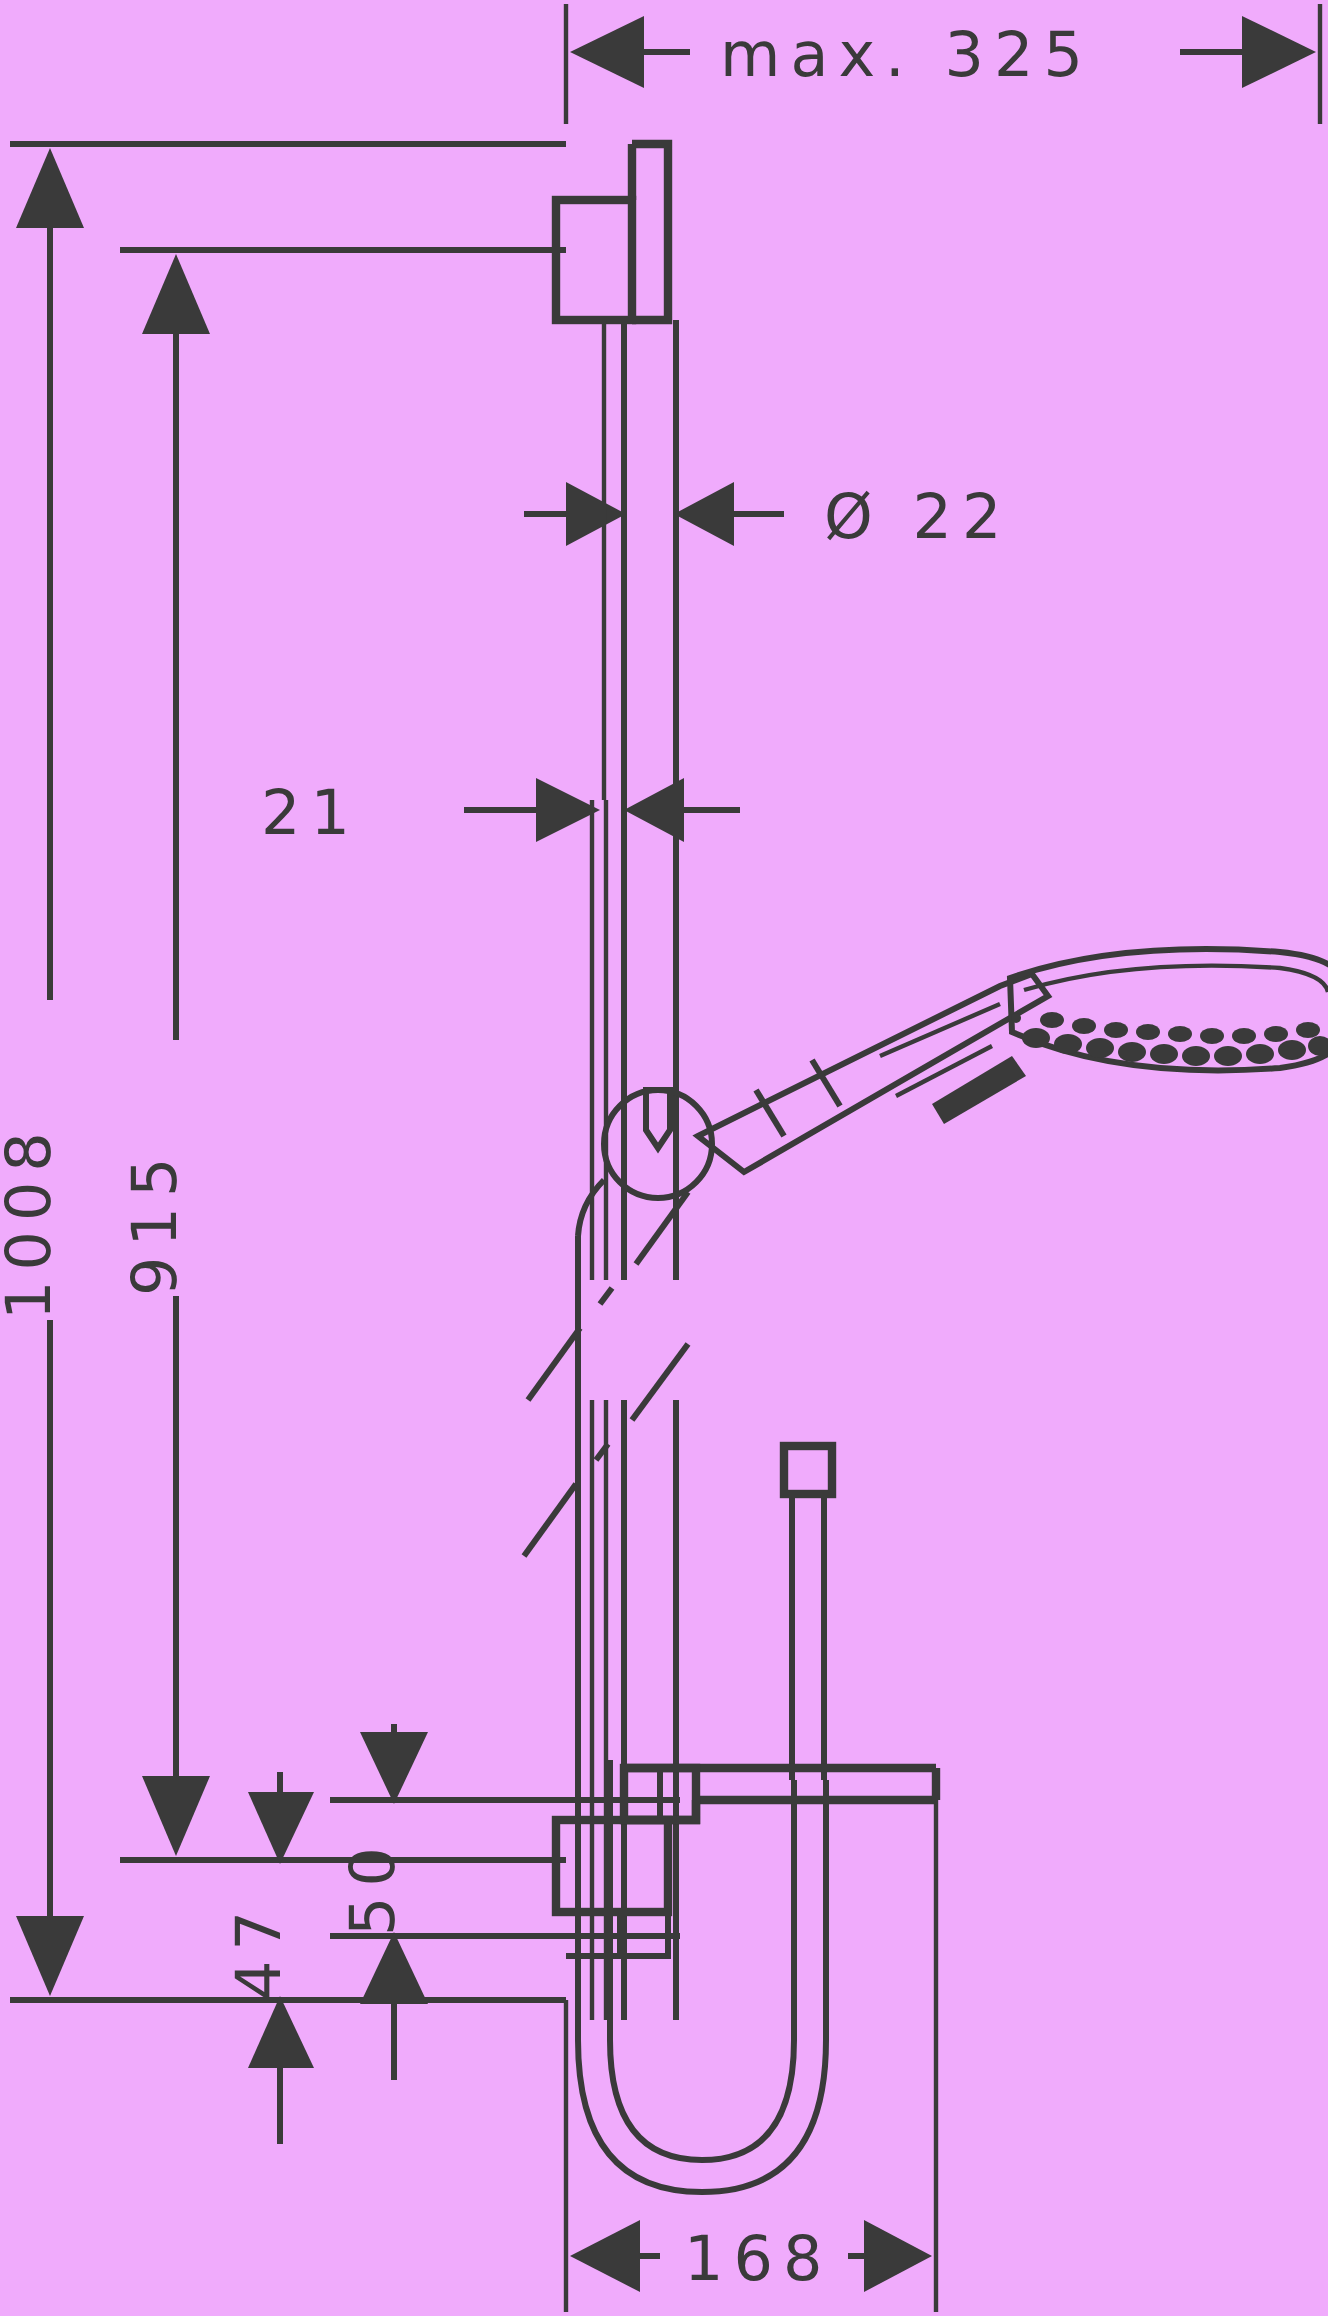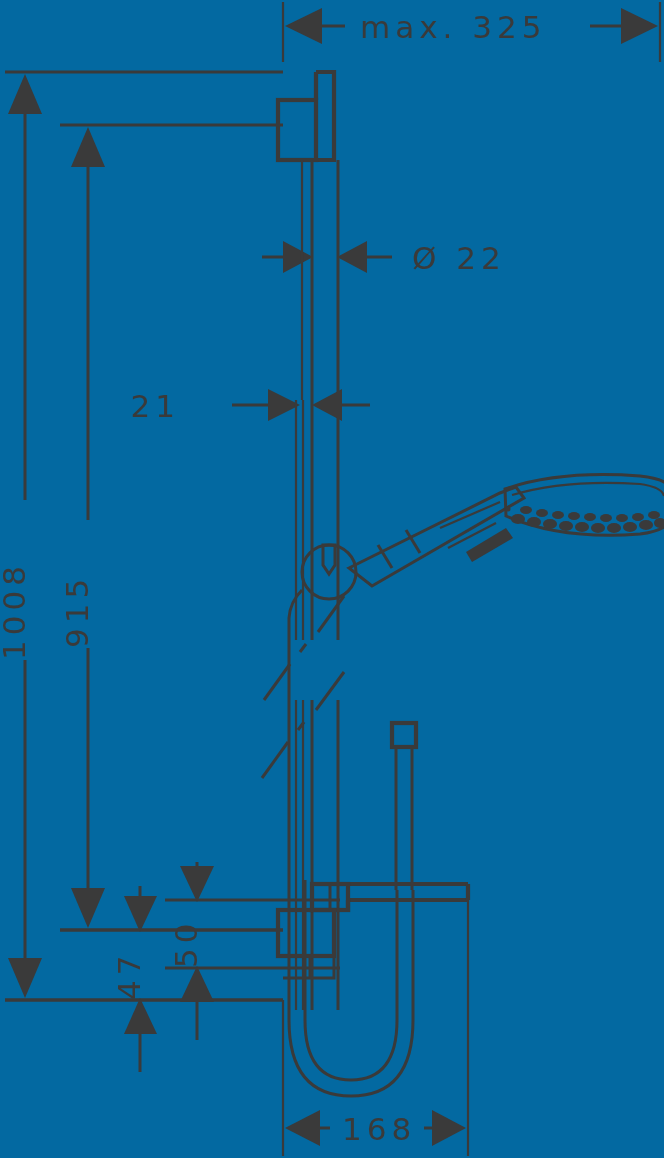--- a/index.html
+++ b/index.html
@@ -1,17 +1,17 @@
 <!DOCTYPE html>
 <html><head>
 <meta charset="utf-8">
 <style>
   html,body{margin:0;padding:0;background:#ffffff;}
   body{width:664px;height:1158px;overflow:hidden;font-family:"DejaVu Sans",sans-serif;}
-  #stage{position:relative;width:664px;height:1158px;background:#0369a1;}
+  #stage{position:relative;width:664px;height:1158px;background:#f0abfc;}
   svg#drawing{position:absolute;left:0;top:0;width:664px;height:1158px;display:block;}
   .dimtext{font-family:"DejaVu Sans",sans-serif;font-size:31px;fill:#3a3a3a;letter-spacing:5px;}
   .dimtext-v{font-family:"DejaVu Sans",sans-serif;font-size:31px;fill:#3a3a3a;letter-spacing:5px;}
 </style>
 </head>
 <body>
 
 <div id="stage">
 
   <svg id="drawing" viewBox="0 0 664 1158">

